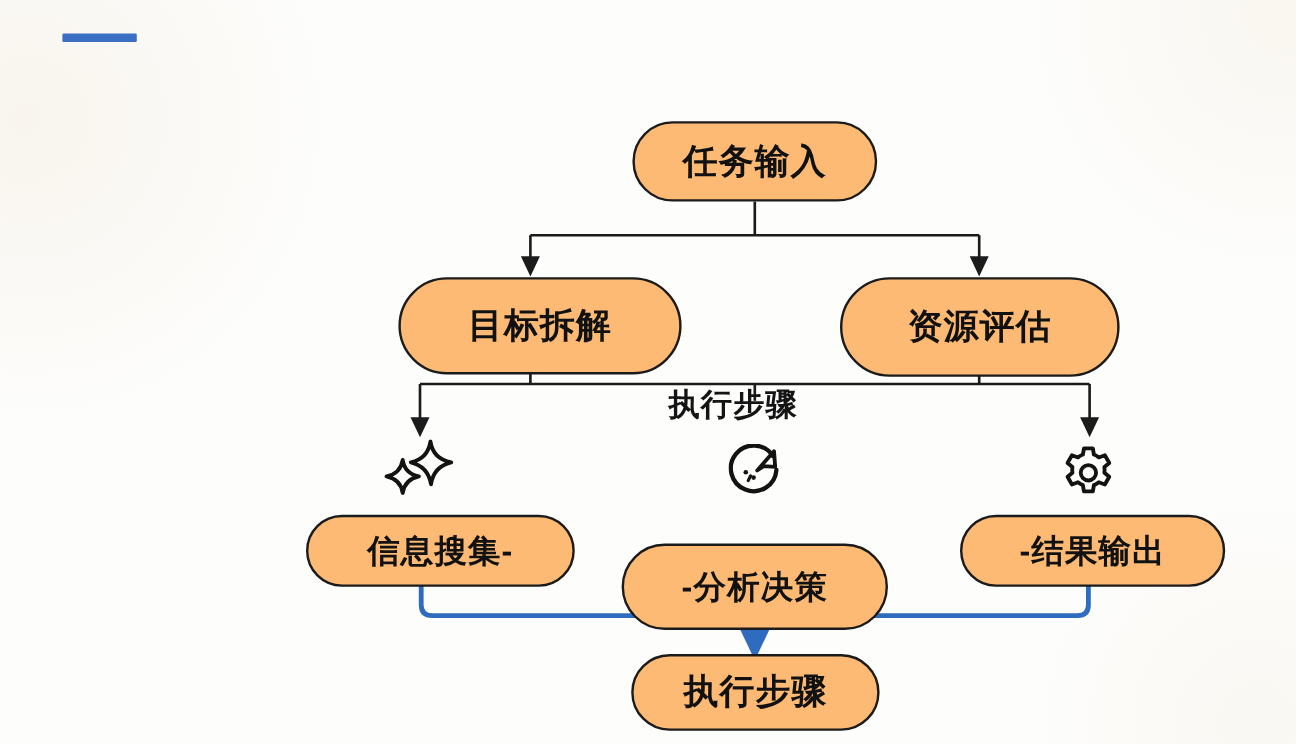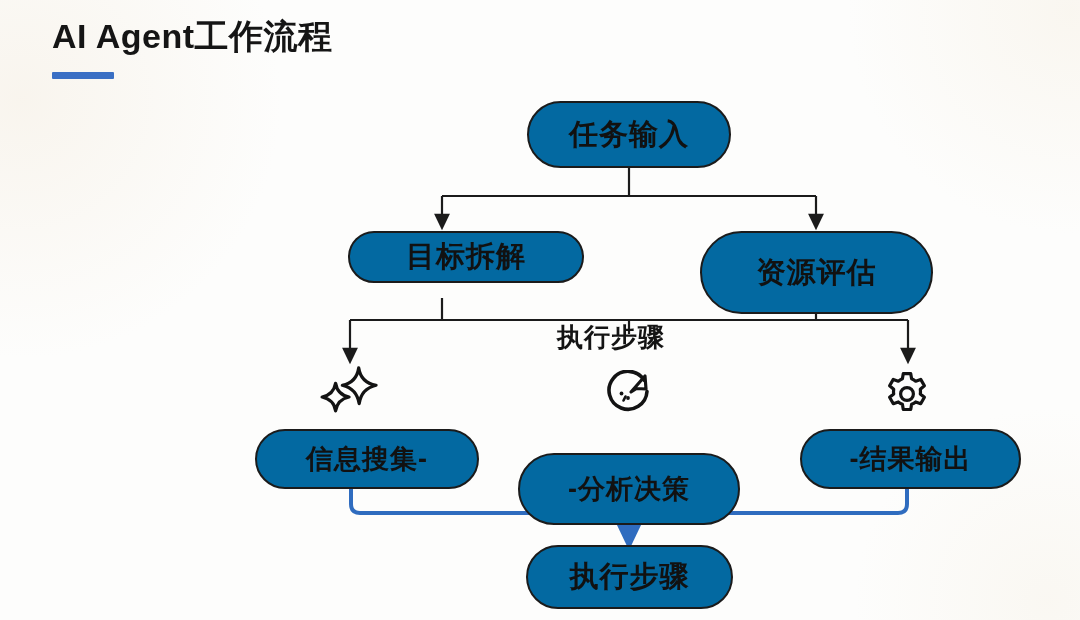--- a/index.html
+++ b/index.html
@@ -50,21 +50,21 @@
     left: 0;
     top: 0;
     width: 1080px;
     height: 620px;
   }
   .node {
     position: absolute;
     box-sizing: border-box;
     border: 2.4px solid #1b1b1b;
     border-radius: 999px;
-    background: #0369a1;
+    background: #fdba74;
     display: flex;
     align-items: center;
     justify-content: center;
     color: #111111;
     font-weight: 700;
     white-space: nowrap;
     letter-spacing: 1px;
   }
   .node-lg { font-size: 29px; }
   .node-sm { font-size: 27px; }
@@ -81,21 +81,20 @@
     position: absolute;
     color: #111111;
   }
 </style>
 </head>
 <body>
 
 <div class="paper-tint"></div>
 
 <div id="title-block">
-  <div id="page-title">AI Agent工作流程</div>
   <div id="title-rule" style="background: rgb(58, 111, 196);"></div>
 </div>
 
 <svg id="flow-canvas" viewBox="0 0 1080 620" xmlns="http://www.w3.org/2000/svg">
   <defs>
     <marker id="arrow-black" markerWidth="9" markerHeight="9" refX="4.2" refY="4.2" orient="auto" markerUnits="strokeWidth">
       <path d="M0.4,0.6 L8,4.2 L0.4,7.8 Z" fill="#1b1b1b"></path>
     </marker>
     <marker id="arrow-blue" markerWidth="7.5" markerHeight="7.5" refX="3.6" refY="3.6" orient="auto" markerUnits="strokeWidth">
       <path d="M0.4,0.5 L6.9,3.6 L0.4,6.7 Z" fill="#2f6cbf"></path>
@@ -119,21 +118,21 @@
   </g>
 
   <g>
     <path d="M351,489 L351,504 Q351,513 360,513 L898,513 Q907,513 907,504 L907,489" stroke="#2f6cbf" stroke-width="4" fill="none" stroke-linecap="round"></path>
     <path d="M629,489 L629,537" stroke="#2f6cbf" stroke-width="4" fill="none" marker-end="url(#arrow-blue)"></path>
   </g>
 </svg>
 
 <div class="node node-lg" style="left:527px; top:101px; width:204px; height:67px;">任务输入</div>
 
-<div class="node node-lg" style="left:348px; top:231px; width:236px; height:52px;text-align:center;">目标拆解</div>
+<div class="node node-lg" style="left:332px; top:231px; width:236px; height:81px;text-align:center;">目标拆解</div>
 
 <div class="node node-lg" style="left:700px; top:231px; width:233px; height:83px;">资源评估</div>
 
 <div class="stage-label" style="left:557px; top:320px;">执行步骤</div>
 
 <div class="step-icon" style="left:320px; top:366px; width:62px; height:52px;">
   <svg viewBox="0 0 64 54" width="62" height="52" xmlns="http://www.w3.org/2000/svg">
     <path d="M40 2 C41.5 12, 47 18, 58 20 C47.5 22.5, 42 28.5, 40.5 39 C38.8 28.5, 33.5 22.5, 23 20 C33.5 17.8, 38.5 12, 40 2 Z" fill="none" stroke="#131313" stroke-width="3.4" stroke-linejoin="round"></path>
     <path d="M16 18 C17.2 26, 21.5 30.5, 30 32.2 C21.6 34, 17.3 38.6, 16 46.5 C14.8 38.6, 10.4 34, 2 32.2 C10.4 30.6, 14.6 26, 16 18 Z" fill="none" stroke="#131313" stroke-width="3.4" stroke-linejoin="round"></path>
   </svg>

